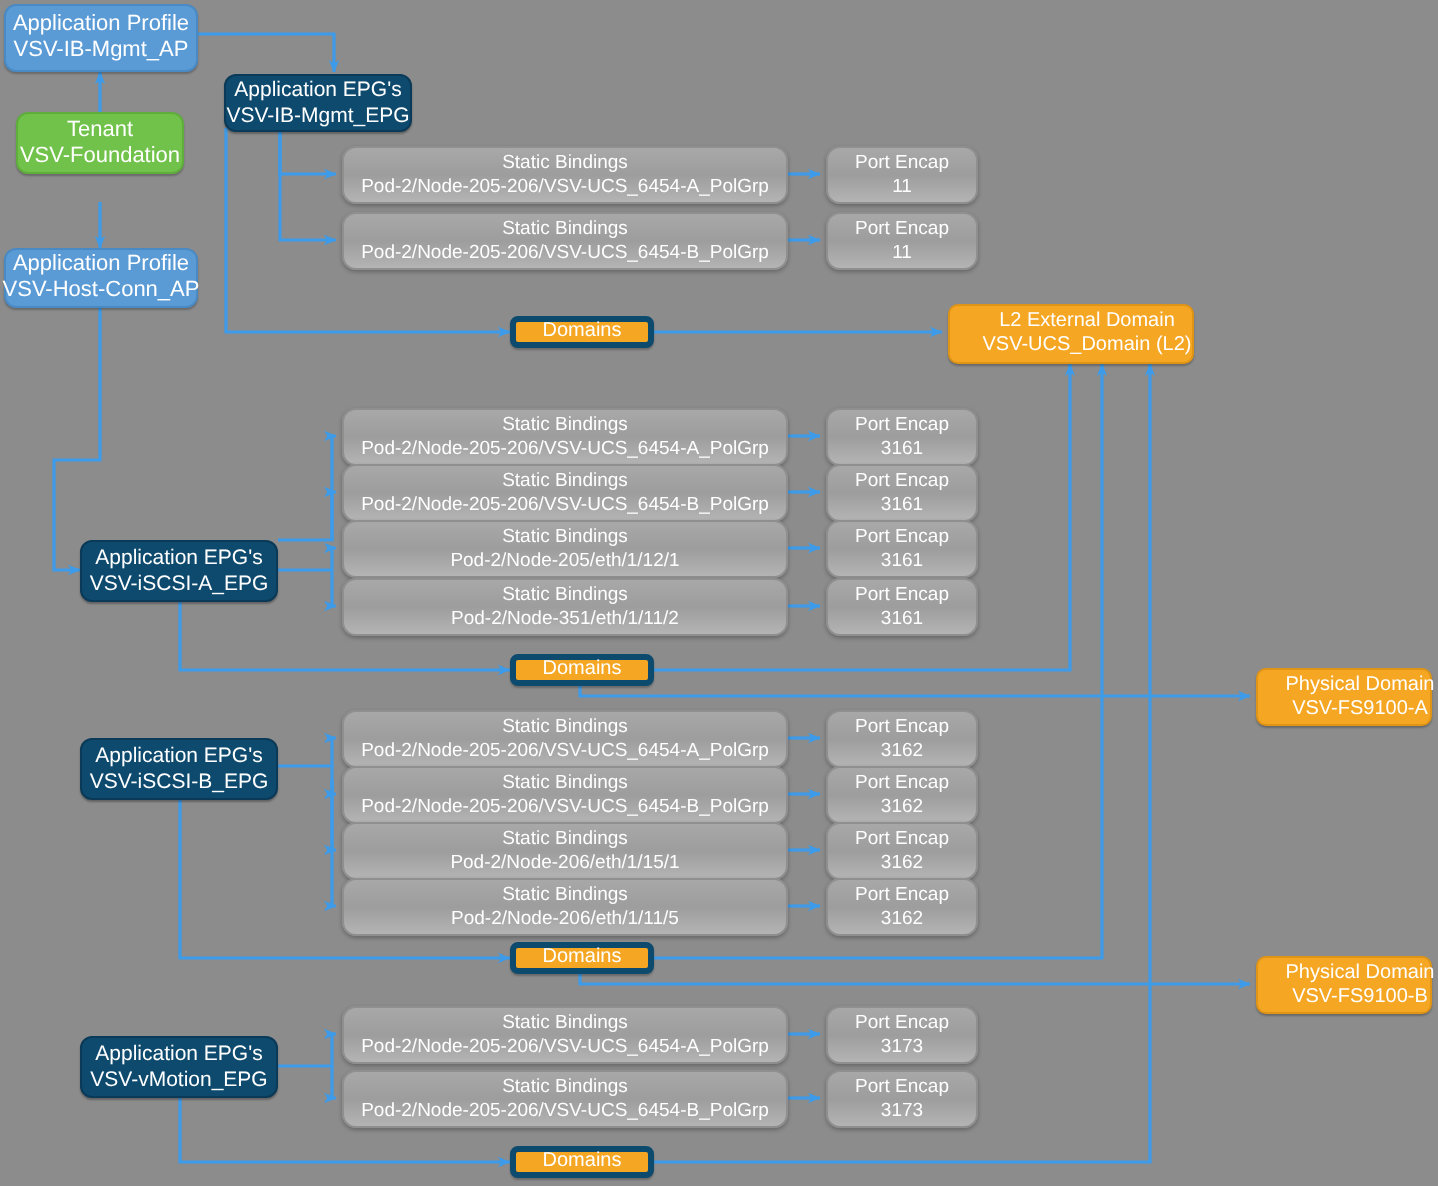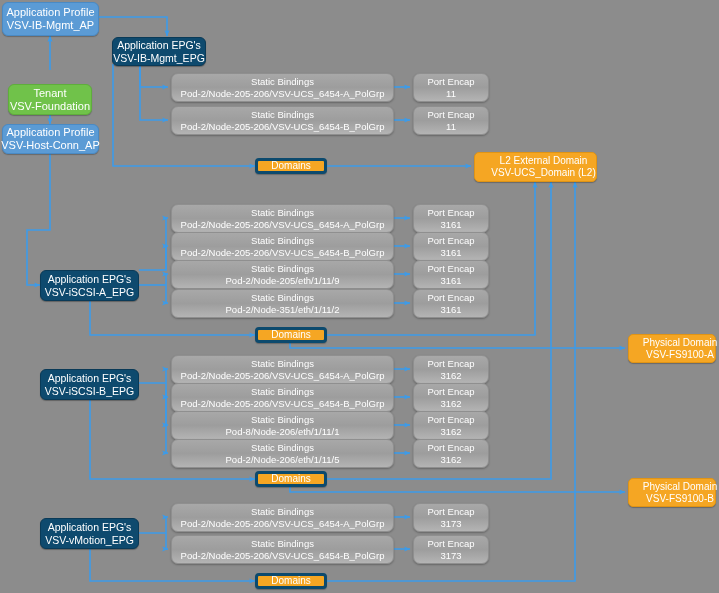--- a/index.html
+++ b/index.html
@@ -176,21 +176,21 @@
       <path d="M327,581 L575,581 L575,182" marker-end="url(#ar)"></path>
 
     </g>
   </svg>
 
   <div class="node n-ap" style="left:2px;  top:2px;  width:97px;  height:34px;">
     <span class="l1">Application Profile</span>
     <span class="l2">VSV-IB-Mgmt_AP</span>
   </div>
 
-  <div class="node n-tenant" style="left:8px; top:84px; width:84px; height:31px;">
+  <div class="node n-tenant" style="left:8px; top:56px; width:84px; height:31px;">
     <span class="l1">Tenant</span>
     <span class="l2">VSV-Foundation</span>
   </div>
 
   <div class="node n-ap" style="left:2px; top:124px; width:97px; height:30px;">
     <span class="l1">Application Profile</span>
     <span class="l2">VSV-Host-Conn_AP</span>
   </div>
 
   <div class="node n-epg" style="left:112px; top:37px; width:94px; height:29px;">
@@ -253,21 +253,21 @@
     <span class="l1">Static Bindings</span>
     <span class="l2">Pod-2/Node-205-206/VSV-UCS_6454-B_PolGrp</span>
   </div>
   <div class="node n-pe" style="left:413px; top:232px; width:76px; height:29px;">
     <span class="l1">Port Encap</span>
     <span class="l2">3161</span>
   </div>
 
   <div class="node n-sb" style="left:171px; top:260px; width:223px; height:29px;">
     <span class="l1">Static Bindings</span>
-    <span class="l2">Pod-2/Node-205/eth/1/11/9</span>
+    <span class="l2">Pod-2/Node-205/eth/1/12/1</span>
   </div>
   <div class="node n-pe" style="left:413px; top:260px; width:76px; height:29px;">
     <span class="l1">Port Encap</span>
     <span class="l2">3161</span>
   </div>
 
   <div class="node n-sb" style="left:171px; top:289px; width:223px; height:29px;">
     <span class="l1">Static Bindings</span>
     <span class="l2">Pod-2/Node-351/eth/1/11/2</span>
   </div>
@@ -298,21 +298,21 @@
     <span class="l1">Static Bindings</span>
     <span class="l2">Pod-2/Node-205-206/VSV-UCS_6454-B_PolGrp</span>
   </div>
   <div class="node n-pe" style="left:413px; top:383px; width:76px; height:29px;">
     <span class="l1">Port Encap</span>
     <span class="l2">3162</span>
   </div>
 
   <div class="node n-sb" style="left:171px; top:411px; width:223px; height:29px;">
     <span class="l1">Static Bindings</span>
-    <span class="l2">Pod-8/Node-206/eth/1/11/1</span>
+    <span class="l2">Pod-2/Node-206/eth/1/15/1</span>
   </div>
   <div class="node n-pe" style="left:413px; top:411px; width:76px; height:29px;">
     <span class="l1">Port Encap</span>
     <span class="l2">3162</span>
   </div>
 
   <div class="node n-sb" style="left:171px; top:439px; width:223px; height:29px;">
     <span class="l1">Static Bindings</span>
     <span class="l2">Pod-2/Node-206/eth/1/11/5</span>
   </div>

